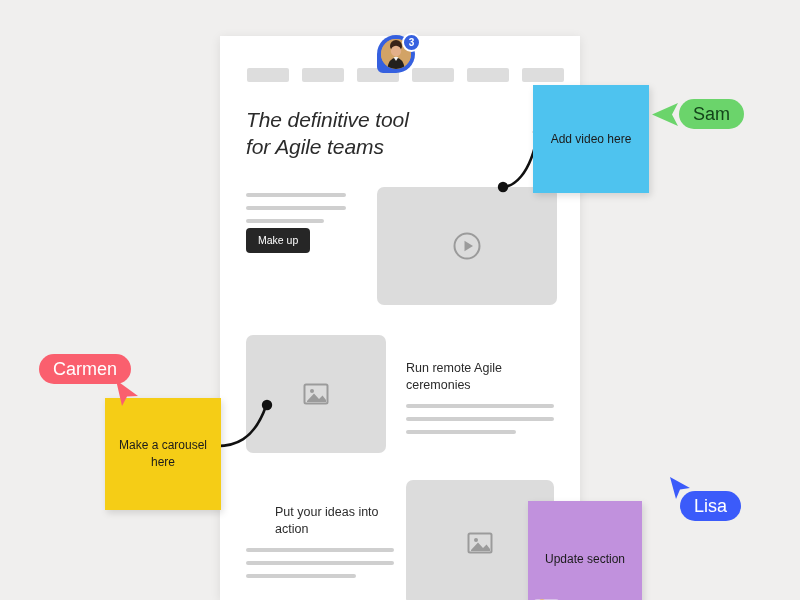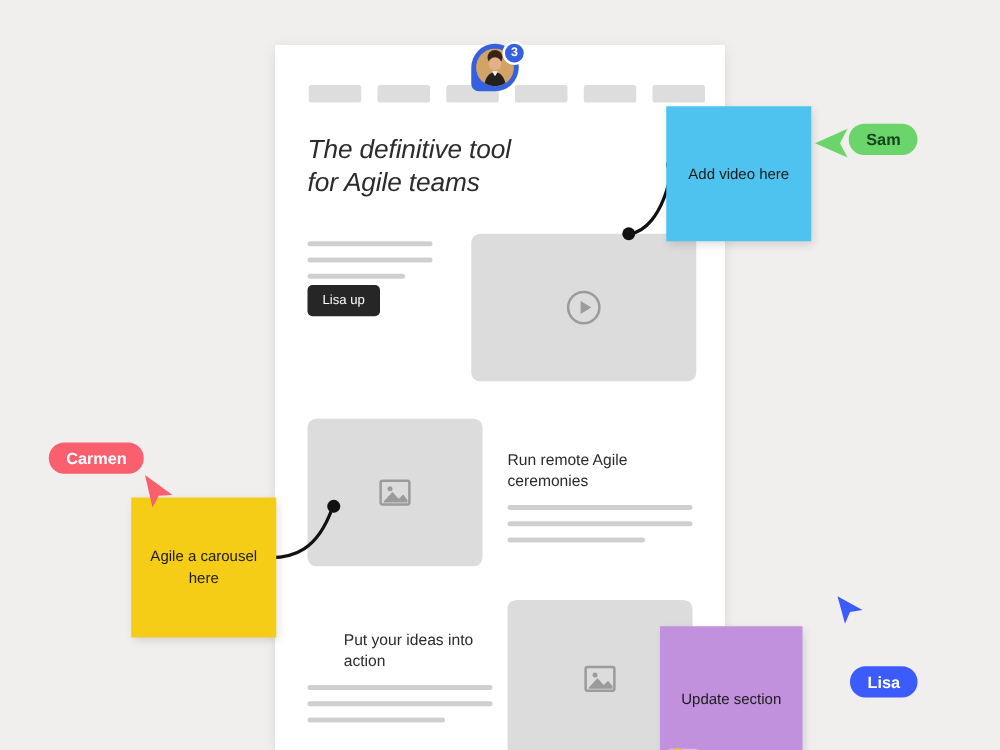--- a/index.html
+++ b/index.html
@@ -132,29 +132,28 @@
     color: #4a4a4a;
     line-height: 1;
   }
   .reaction .emoji { font-size: 10px; line-height: 1; }
 
   
   .pill {
     position: absolute;
     border-radius: 999px;
     color: #ffffff;
-    font-size: 13px;
+    font-size: 18px;
     padding: 6px 14px;
     line-height: 1;
     white-space: nowrap;
-    font-weight: bold;
   }
   .pill-sam    { left: 679px; top: 99px;  background: #6bd46b; color: #13441a; }
   .pill-carmen { left: 39px;  top: 354px; background: #fa5f6e; }
-  .pill-lisa   { left: 680px; top: 533px; background: #3b5bfa; }
+  .pill-lisa   { left: 680px; top: 491px; background: #3b5bfa; }
 
   .cursor { position: absolute; }
 
   
   .avatar-pin {
     position: absolute;
     left: 377px;
     top: 35px;
   }
   .avatar-ring {
@@ -209,21 +208,21 @@
 
     <div class="headline" style="white-space:pre-line;font-style:italic;">The definitive tool
 for Agile teams</div>
 
     <div class="lines" style="left:26px; top:157px;">
       <div class="line" style="width:100px;"></div>
       <div class="line" style="width:100px;"></div>
       <div class="line" style="width:78px;"></div>
     </div>
 
-    <button class="signup">Lisa up</button>
+    <button class="signup">Make up</button>
 
     <div class="ph" style="left:157px; top:151px; width:180px; height:118px;">
       <span>
         <svg width="30" height="30" viewBox="0 0 30 30">
           <circle cx="15" cy="15" r="12.5" fill="none" stroke="#9b9b9b" stroke-width="2"></circle>
           <path d="M12.5 9.8 L21 15 L12.5 20.2 Z" fill="#9b9b9b"></path>
         </svg>
       </span>
     </div>
 
@@ -271,21 +270,21 @@
     <path d="M213,446 C235,447 254,440 266,406" fill="none" stroke="#111111" stroke-width="2.6" stroke-linecap="round"></path>
     <circle cx="212" cy="446" r="5.2" fill="#111111"></circle>
     <circle cx="267" cy="405" r="5.2" fill="#111111"></circle>
   </svg>
 
   <div class="sticky sticky-blue">
     <span>Add video here</span>
   </div>
 
   <div class="sticky sticky-yellow">
-    <span>Agile a carousel here</span>
+    <span>Make a carousel here</span>
   </div>
 
   <div class="sticky sticky-purple">
     <span>Update section</span>
     <span class="reaction">
       <span class="emoji">😂</span>
       <span>1</span>
     </span>
   </div>
 

